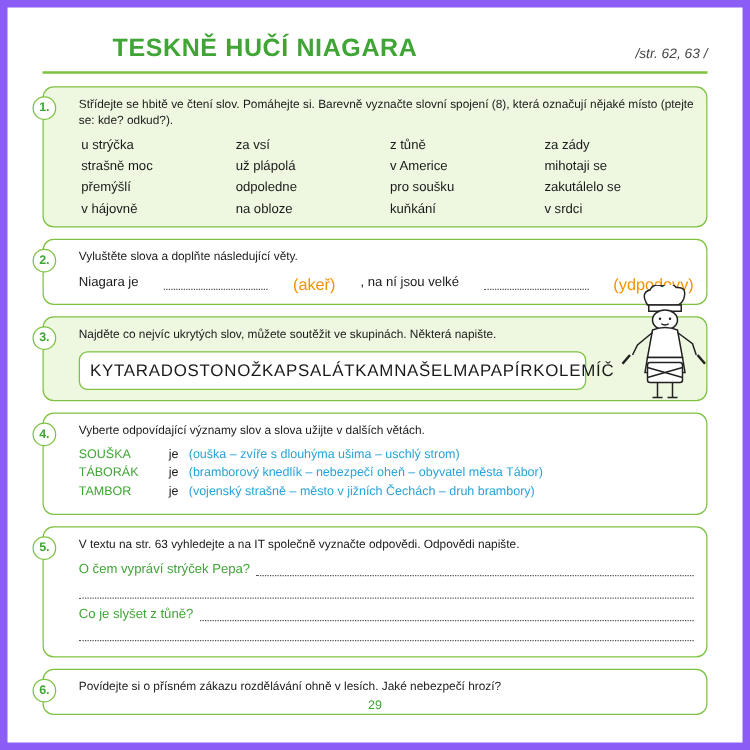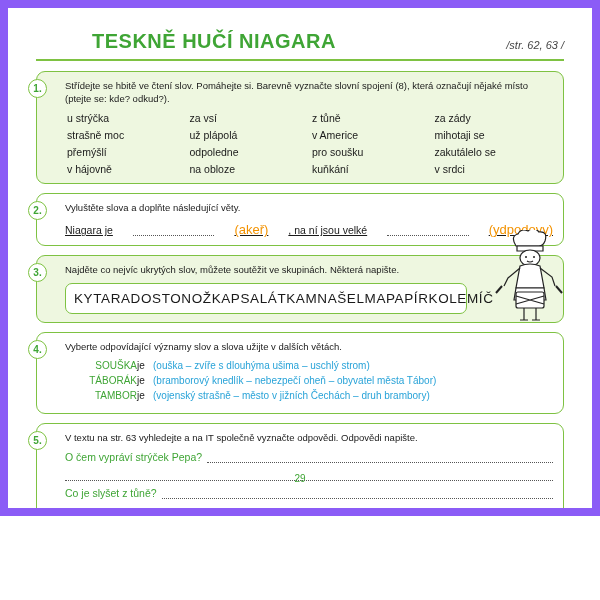--- a/index.html
+++ b/index.html
@@ -8,23 +8,23 @@
   }
   body {
     width: 600px;
     height: 600px;
     background: #ffffff;
     font-family: "Liberation Sans", sans-serif;
   }
   .page {
     position: relative;
     width: 600px;
-    height: 516px;
+    height: 600px;
     box-sizing: border-box;
-    border: 8px solid #8b5cf6;
+    border: 6px solid #8b5cf6;
     background: #ffffff;
     overflow: hidden;
   }
   .inner {
     position: absolute;
     left: 10px;
     top: 10px;
     right: 10px;
     bottom: 10px;
     background: #ffffff;
@@ -93,28 +93,27 @@
     grid-template-columns: repeat(4, 1fr);
     row-gap: 5px;
     column-gap: 4px;
     font-size: 10.5px;
     color: #1a1a1a;
     padding-left: 2px;
   }
   
   .fillline {
     display: flex;
-    align-items: center;
+    align-items: flex-start;
     flex-wrap: nowrap;
     font-size: 10.5px;
     color: #1a1a1a;
     gap: 20px;
     margin-top: 8px;
     white-space: nowrap;
-    text-decoration: underline;
   }
   .blank {
     flex: 1 1 auto;
     border-bottom: 1px dotted #555555;
     height: 11px;
   }
   .hint {
     color: #f39200;
     font-size: 13px;
   }
@@ -135,21 +134,20 @@
   .defrow {
     display: flex;
     font-size: 10px;
     margin-bottom: 4px;
     align-items: baseline;
   }
   .defword {
     color: #3fa535;
     width: 72px;
     flex: 0 0 72px;
-    text-align: right;
   }
   .defje {
     color: #1a1a1a;
     flex: 0 0 16px;
   }
   .deftext {
     color: #29a3d8;
   }
   
   .qline {

